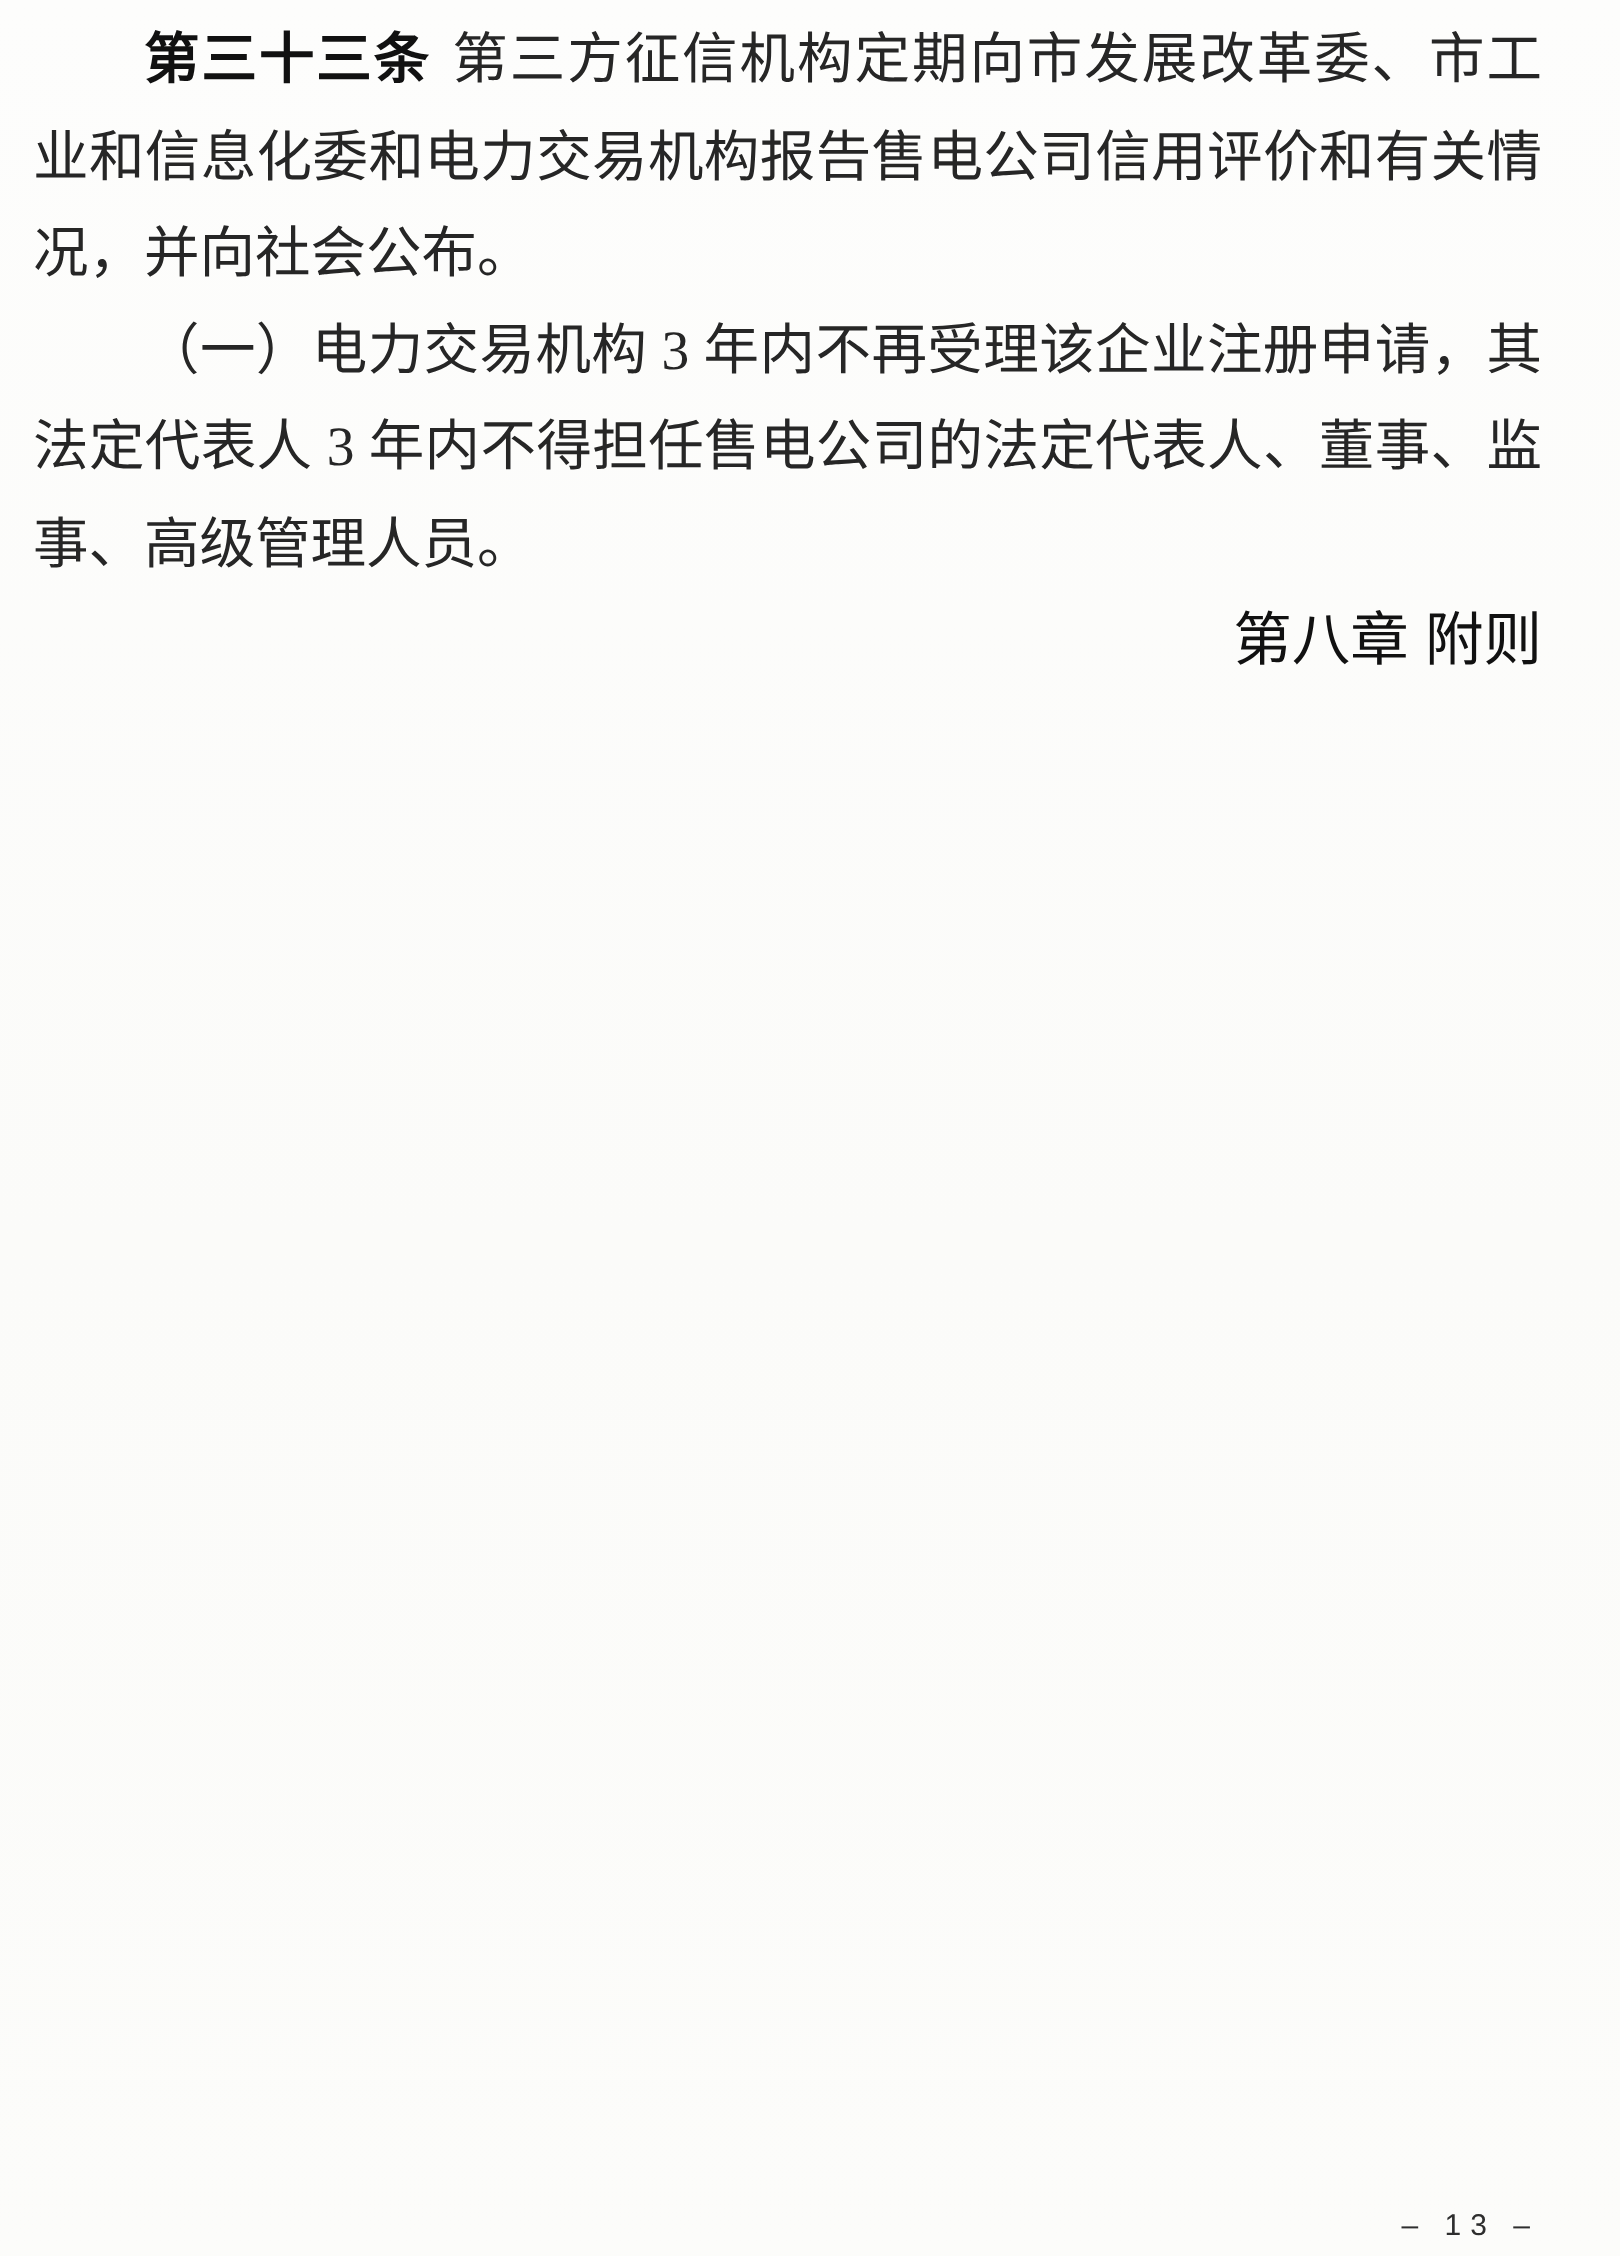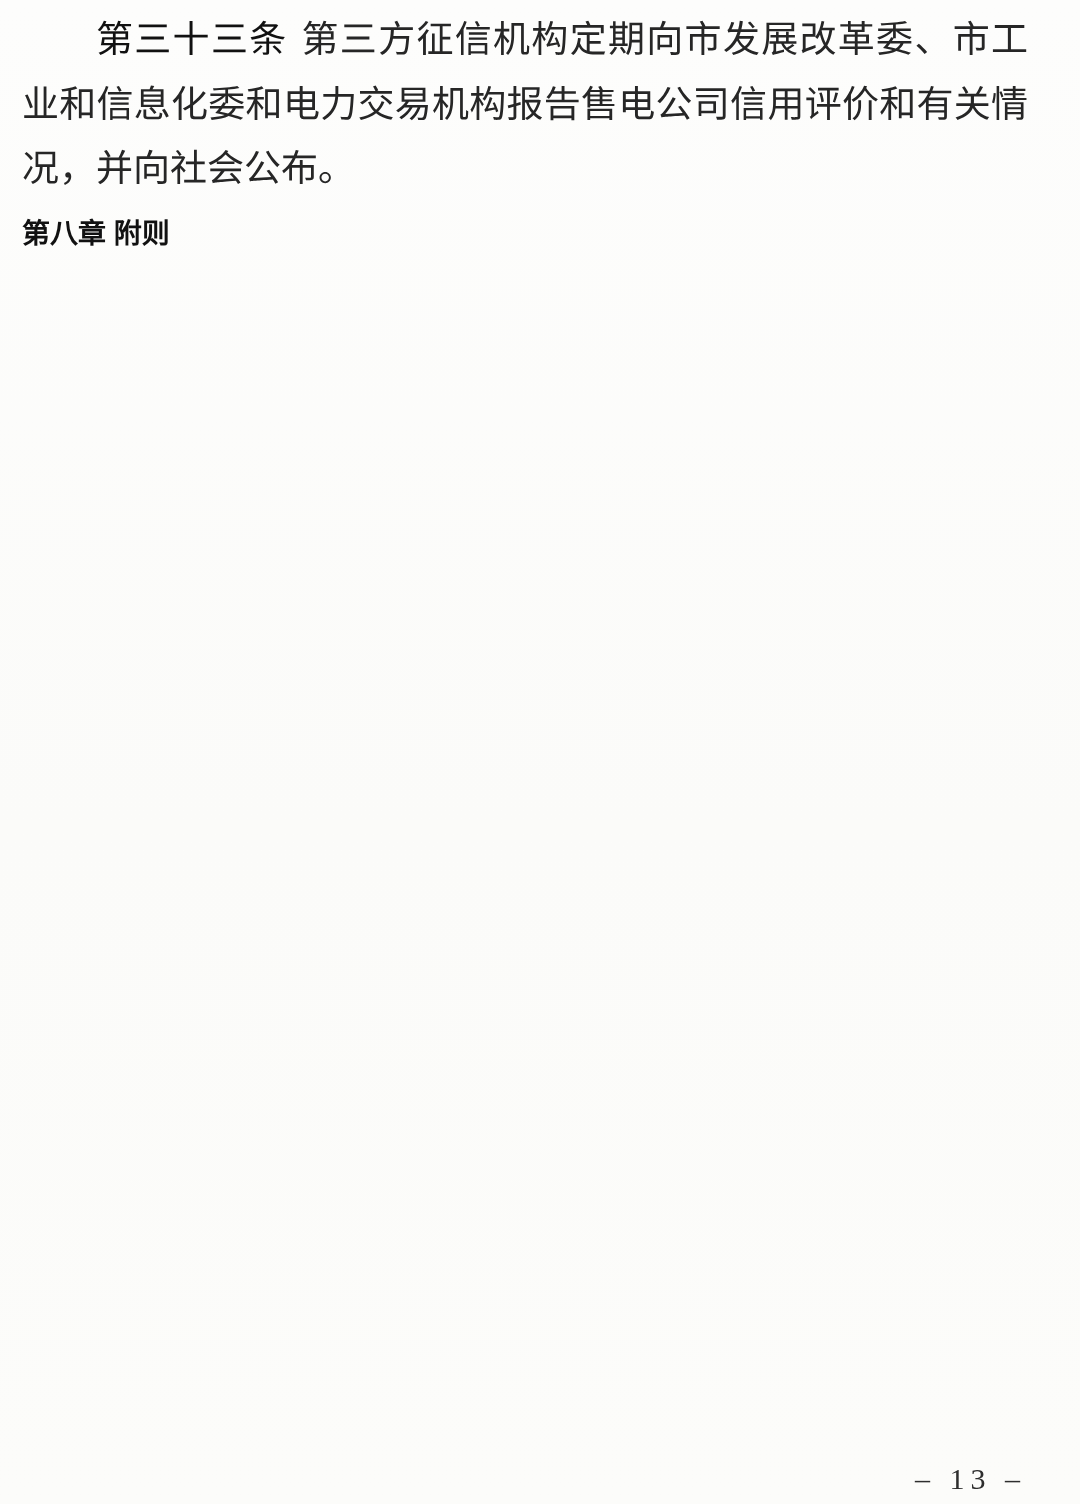--- a/index.html
+++ b/index.html
@@ -26,53 +26,54 @@
     margin: 0;
     font-size: 37px;
     line-height: 64.5px;
     text-align: justify;
     text-justify: inter-ideograph;
     text-indent: 2em;
     word-break: normal;
   }
   .art-num {
     font-family: "Liberation Sans", sans-serif;
-    font-weight: normal;
+    font-weight: bold;
     color: #111111;
     margin-right: 14px;
   }
   .chapter {
     margin: 0;
-    font-size: 28px;
+    font-size: 39px;
     line-height: 64.5px;
-    text-align: left;
+    text-align: right;
     text-indent: 0;
     font-family: "Liberation Sans", sans-serif;
-    font-weight: bold;
+    font-weight: normal;
     color: #111111;
   }
   .page-number {
     position: absolute;
     right: 54px;
     bottom: 8px;
-    font-size: 30px;
+    font-size: 20px;
     letter-spacing: 6px;
     color: #2e2e2e;
-    font-family: Liberation Serif, serif;
+    font-family: Liberation Sans, sans-serif;
   }
 </style>
 </head>
 <body>
 
 <div class="sheet">
 
   <p class="para"><span class="art-num">第三十三条</span><span>第三方征信机构定期向市发展改革委、市工业和信息化委和电力交易机构报告售电公司信用评价和有关情况，并向社会公布。</span></p>
 
 
 
+  <p class="para"><span>（一）电力交易机构 3 年内不再受理该企业注册申请，其法定代表人 3 年内不得担任售电公司的法定代表人、董事、监事、高级管理人员。</span></p>
 
 
 
   <h2 class="chapter">第八章 附则</h2>
 
 
   <div class="page-number">– 13 –</div>
 
 </div>
 

